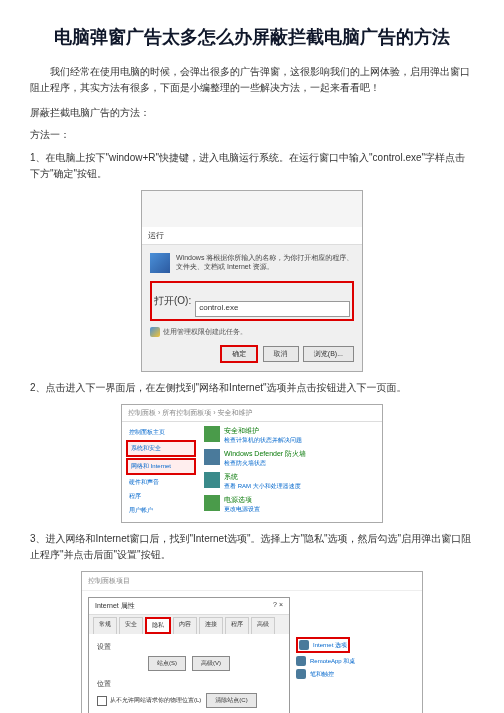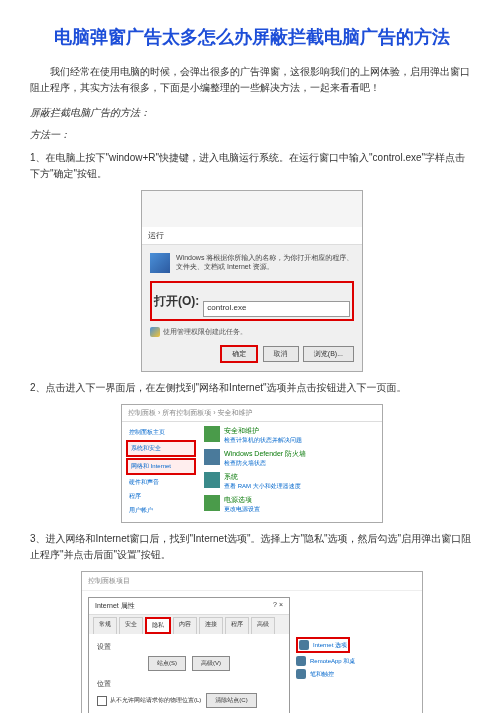--- a/index.html
+++ b/index.html
@@ -10,32 +10,31 @@
     color: #333;
     background: #fff;
     width: 504px;
     box-sizing: border-box;
   }
   h1 {
     font-size: 18px;
     font-weight: bold;
     text-align: center;
     margin: 5px 0 15px 0;
-    color: #1d4ed8;
+    color: #0f172a;
   }
   .intro {
     font-size: 10px;
     line-height: 1.6;
     text-indent: 2em;
     margin-bottom: 10px;
   }
   .section-label, .method-label {
     font-size: 10px;
     margin: 8px 0;
-    font-style: italic;
   }
   .step {
     font-size: 10px;
     line-height: 1.6;
     margin: 8px 0;
   }
   .figure {
     text-align: center;
     margin: 8px 0;
   }
@@ -77,22 +76,21 @@
   }
   .run-input-row {
     display: flex;
     align-items: center;
     gap: 4px;
     margin-bottom: 6px;
     border: 2px solid #d00;
     padding: 2px;
   }
   .run-label {
-    font-size: 12px;
-    font-weight: bold;
+    font-size: 10px;
   }
   .run-input {
     flex: 1;
     border: 1px solid #999;
     background: #fff;
     padding: 1px 3px;
     font-size: 8px;
     height: 12px;
     margin-top: 16px;
   }

